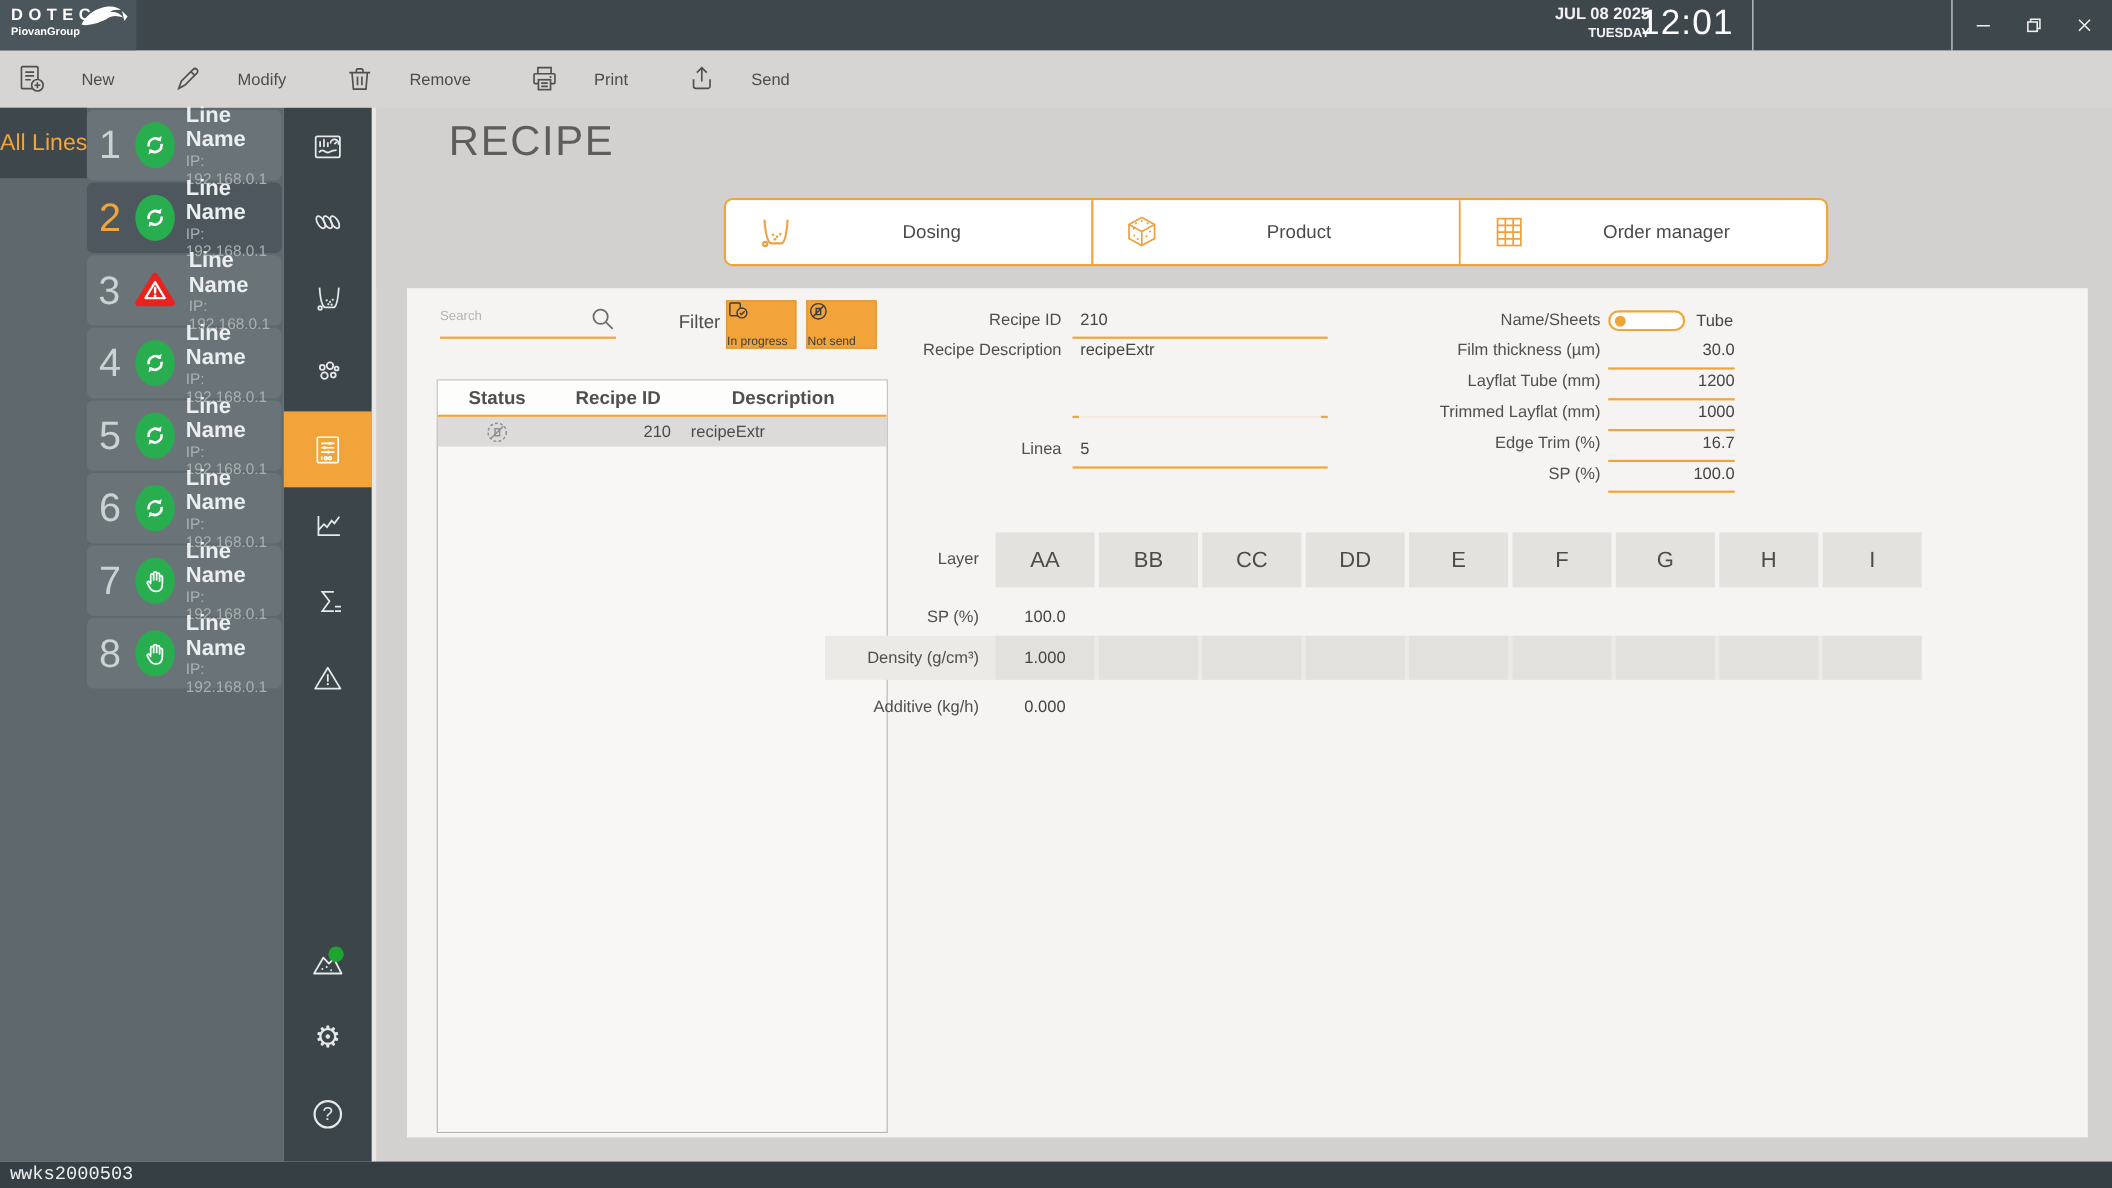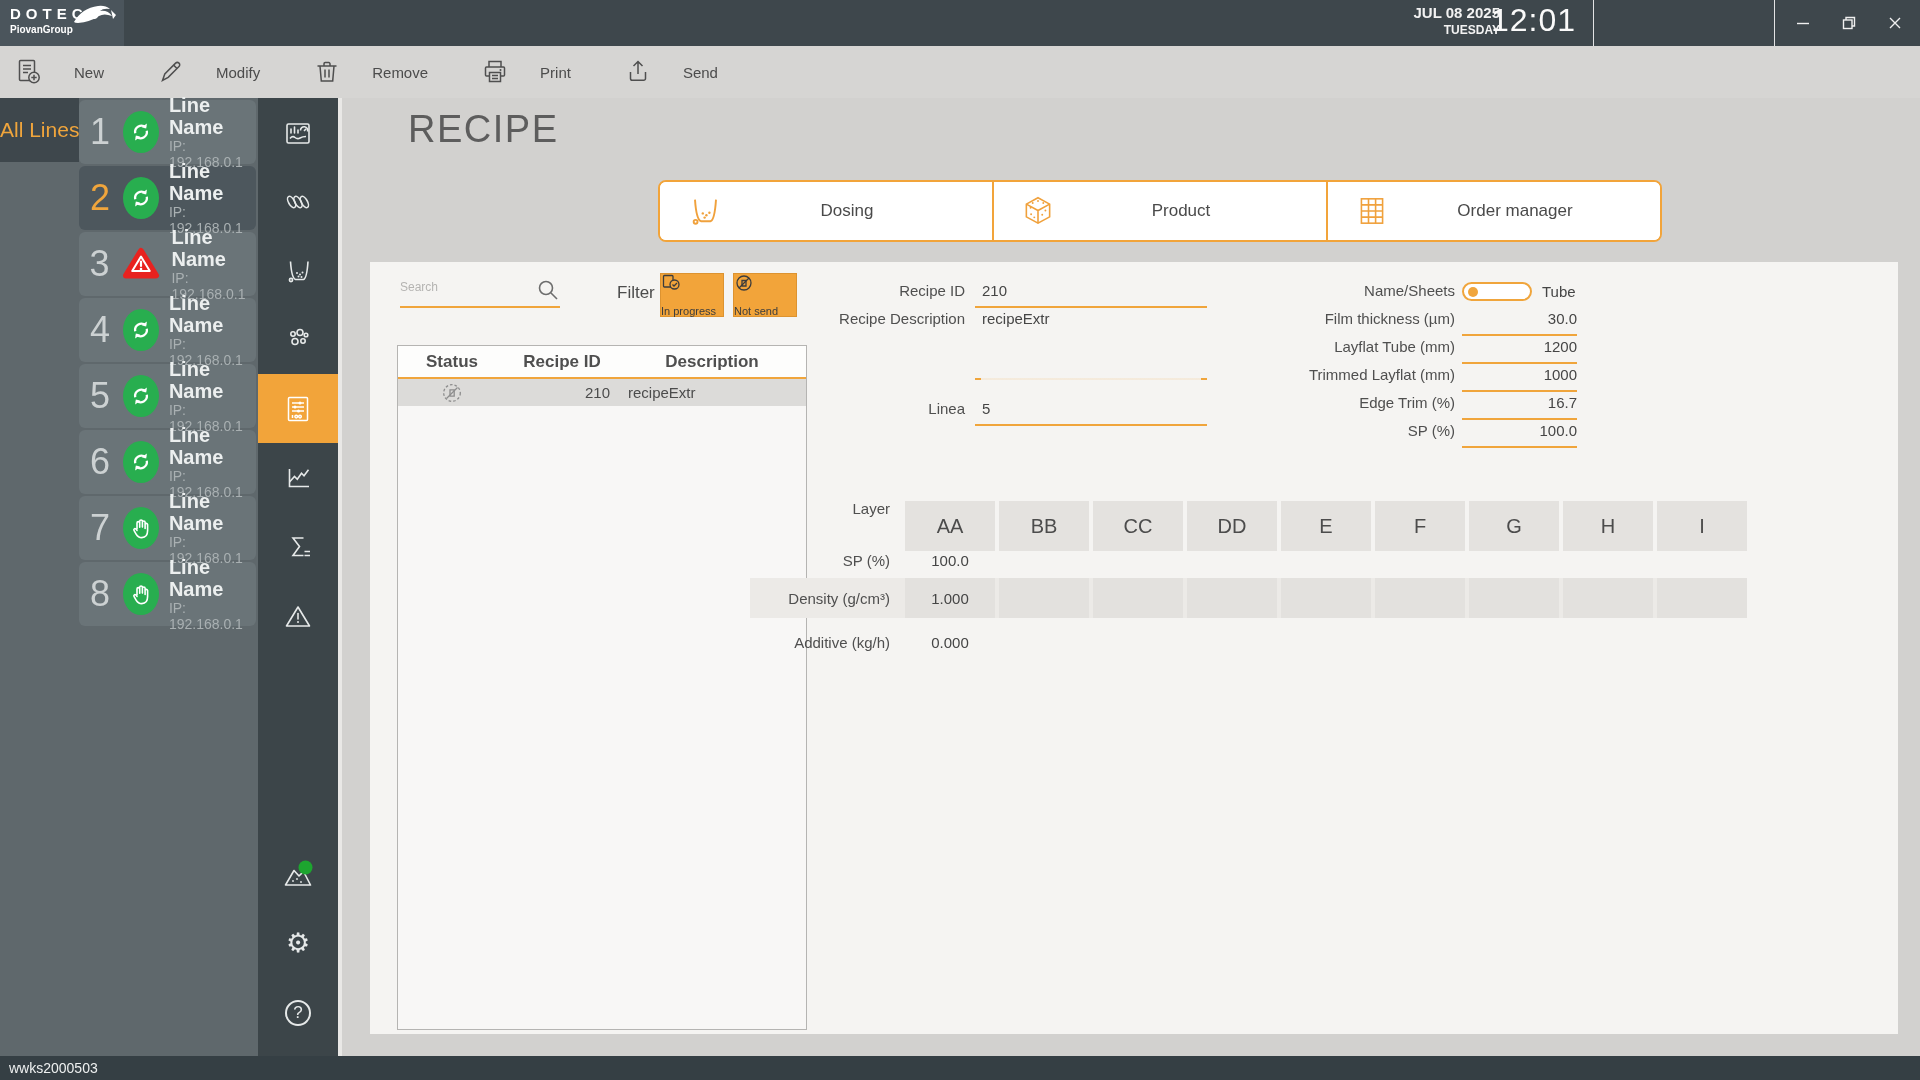--- a/index.html
+++ b/index.html
@@ -93,28 +93,28 @@
   .u-faint { position:absolute; height:2px; background:linear-gradient(90deg,#f0a53c 0 6px, rgba(240,165,60,.12) 6px calc(100% - 6px), #f0a53c calc(100% - 6px)); }
   .fl-label { left:300px; width:295px; }
   .fr-label { left:830px; width:255px; }
   .fr-value { left:1092px; width:115px; text-align:right; }
   .toggle { position:absolute; left:1092px; top:20px; width:70px; height:19px; border:2px solid #f0a53c; border-radius:10px; background:#fff; }
   .toggle .knob { position:absolute; left:4px; top:2.5px; width:10px; height:10px; border-radius:50%; background:#f0a53c; }
 
   
   .lt-label { position:absolute; left:260px; width:260px; text-align:right; font-size:15px; color:#4f4f4f; }
   .lt-cell { position:absolute; width:90px; text-align:center; }
-  .lt-hcell { height:50px; background:#e4e2df; display:flex; align-items:center; justify-content:center; font-size:20px; color:#4c4c4c;margin-top:17px; }
+  .lt-hcell { height:50px; background:#e4e2df; display:flex; align-items:center; justify-content:center; font-size:20px; color:#4c4c4c; }
   .lt-gcell { height:40px; background:#e3e1de; }
   .lt-val { font-size:15px; color:#454545; }
   .lt-band { position:absolute; left:380px; top:316px; width:997px; height:40px; background:#eceae7; }
 
   
   .statusbar { position:absolute; left:0; top:1056px; width:1920px; height:24px; background:#353f44; display:flex; align-items:center; }
-  .statusbar span { margin-left:9px; font-size:14px; color:#eef0f0; }
+  .statusbar span { margin-left:9px; font-size:17px; color:#eef0f0;font-family:Liberation Mono, monospace; }
 </style>
 </head>
 <body>
 
 <div class="titlebar">
   <div class="logo-box">
     <div class="logo-brand">DOTECO</div>
     <div class="logo-group">PiovanGroup</div>
     <span class="logo-dolphin">
       <svg width="46" height="30" viewBox="0 0 46 30">

